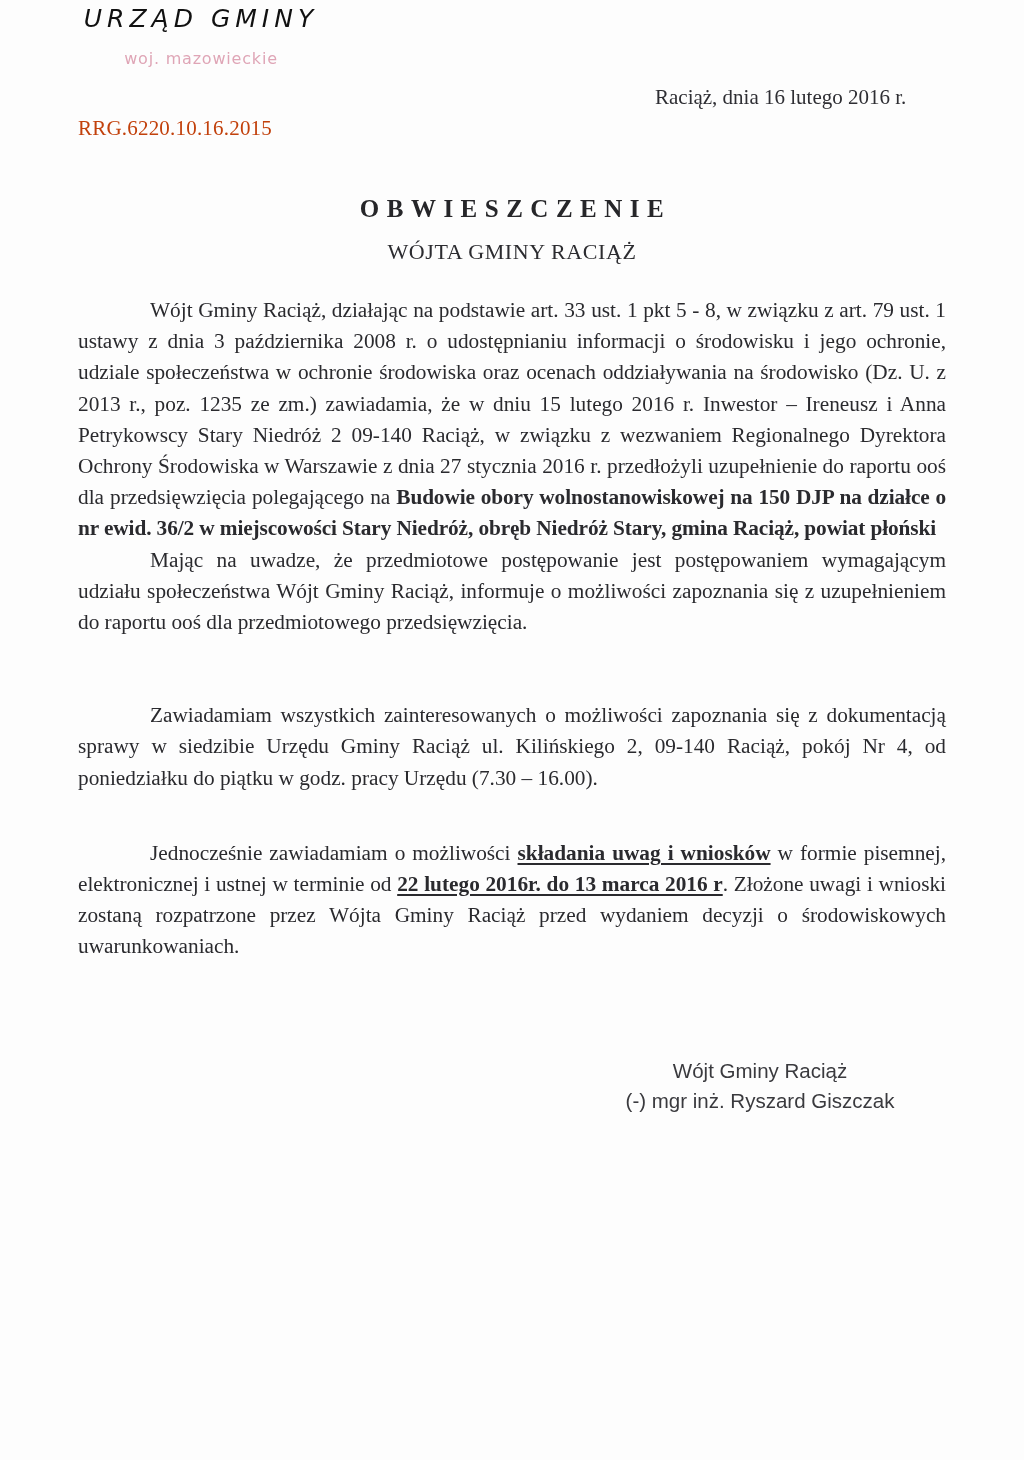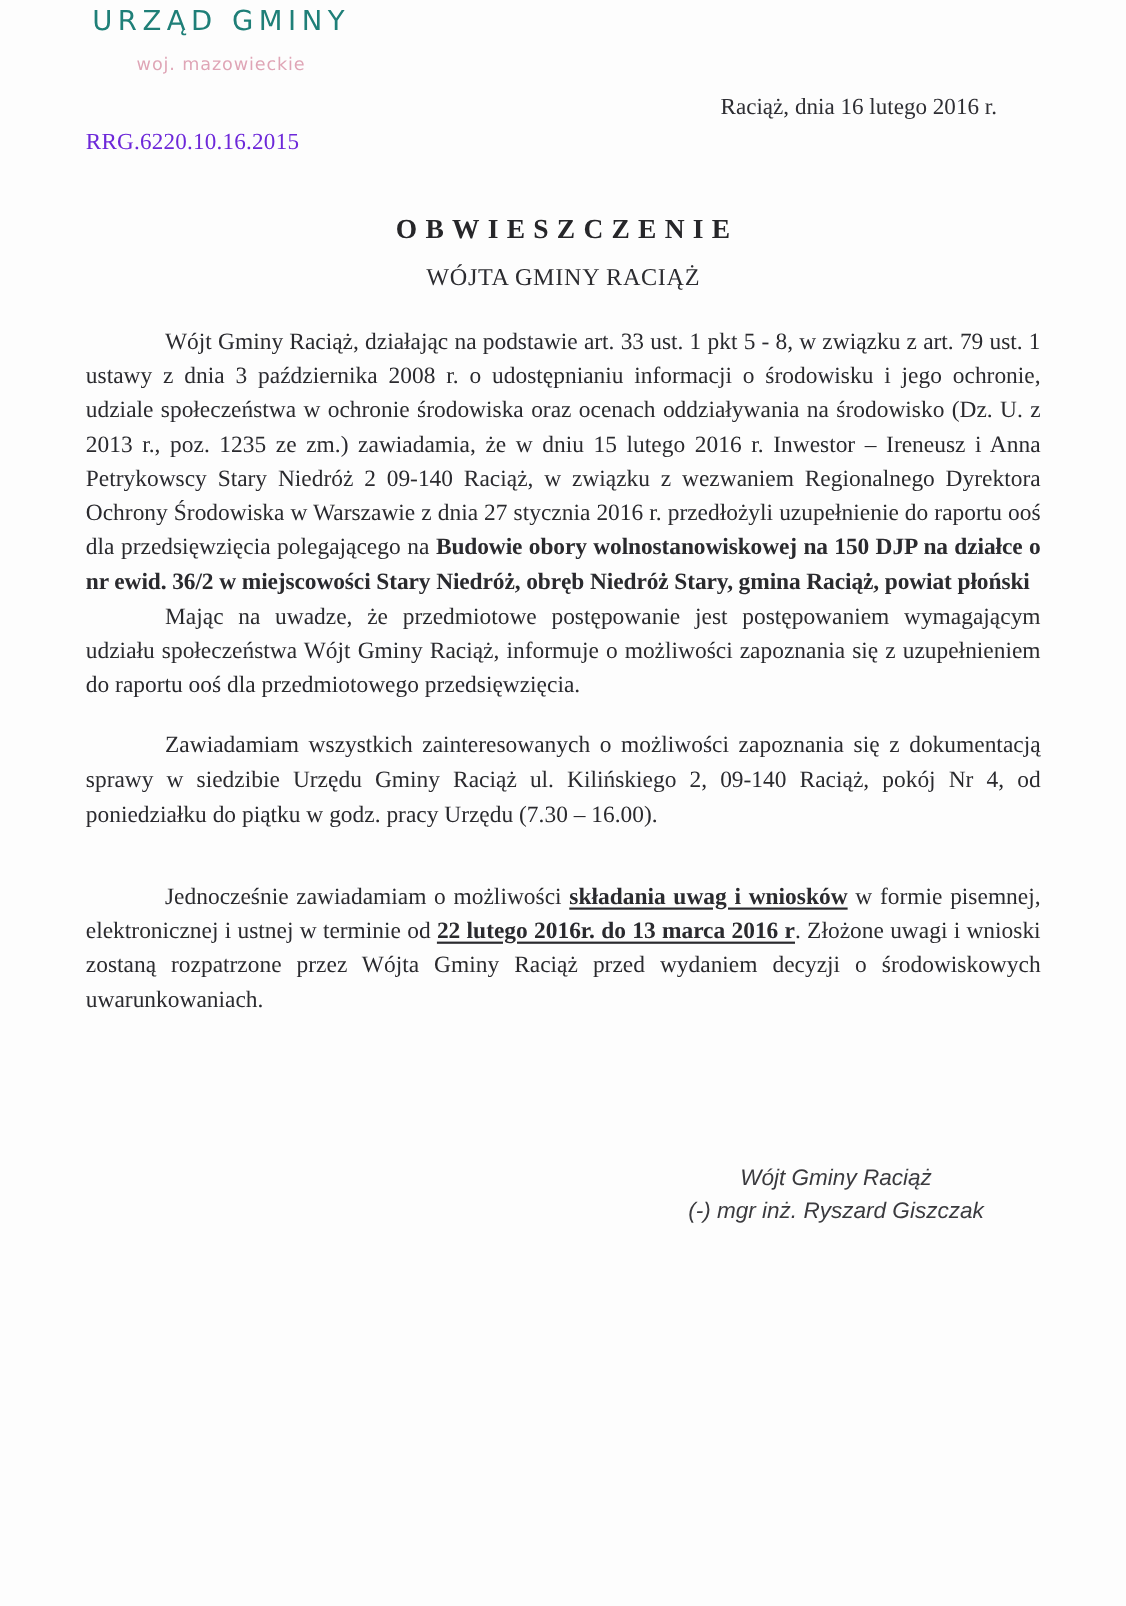--- a/index.html
+++ b/index.html
@@ -32,22 +32,23 @@
     color: #d2839a;
     font-family: "DejaVu Sans", sans-serif;
     text-align: center;
     line-height: 1.18;
     opacity: 0.93;
   }
   .stamp-line1 {
     font-size: 25px;
     letter-spacing: 5px;
     font-weight: 400;
-    color: #0f766e;
+    color: #000000;
     white-space: nowrap;
+    font-style: italic;
   }
   .stamp-line2 {
     font-size: 19px;
     letter-spacing: 0.4px;
     margin-top: 4px;
     color: #d58ba0;
     white-space: nowrap;
   }
   .stamp-line3 {
     font-size: 16px;
@@ -57,21 +58,21 @@
     white-space: nowrap;
   }
 
   
   .ref-no {
     position: absolute;
     left: 78px;
     top: 116px;
     font-size: 21px;
     letter-spacing: 0.2px;
-    color: #6d28d9;
+    color: #c2410c;
     white-space: nowrap;
   }
 
   
   .place-date {
     position: absolute;
     left: 655px;
     top: 85px;
     font-size: 21px;
     color: #2e2e33;
@@ -112,21 +113,21 @@
     margin: 0;
     text-align: justify;
     text-justify: inter-word;
     font-size: 21.3px;
     line-height: 31.2px;
     color: #2a2a2e;
     text-indent: 72px;
     hyphens: none;
   }
   p.para.gap-1 { }
-  p.para.gap-2 { margin-top: 24px; }
+  p.para.gap-2 { margin-top: 62px; }
   p.para.gap-3 { margin-top: 44px; }
 
   b.bold { font-weight: bold; letter-spacing: -0.1px; }
   u.ul {
     font-weight: bold;
     text-decoration: underline;
     text-underline-offset: 3px;
     text-decoration-thickness: 1.6px;
   }
 
@@ -134,21 +135,20 @@
   .signature {
     position: absolute;
     left: 560px;
     top: 1056px;
     width: 400px;
     text-align: center;
     font-family: "Liberation Sans", "DejaVu Sans", sans-serif;
     font-size: 20.5px;
     line-height: 30px;
     color: #3a3a3e;
-    font-style: italic;
   }
   .sig-line { white-space: nowrap; }
 </style>
 </head>
 <body>
 
 <div class="page">
 
   <div class="stamp">
     <div class="stamp-line1">URZĄD GMINY</div>

